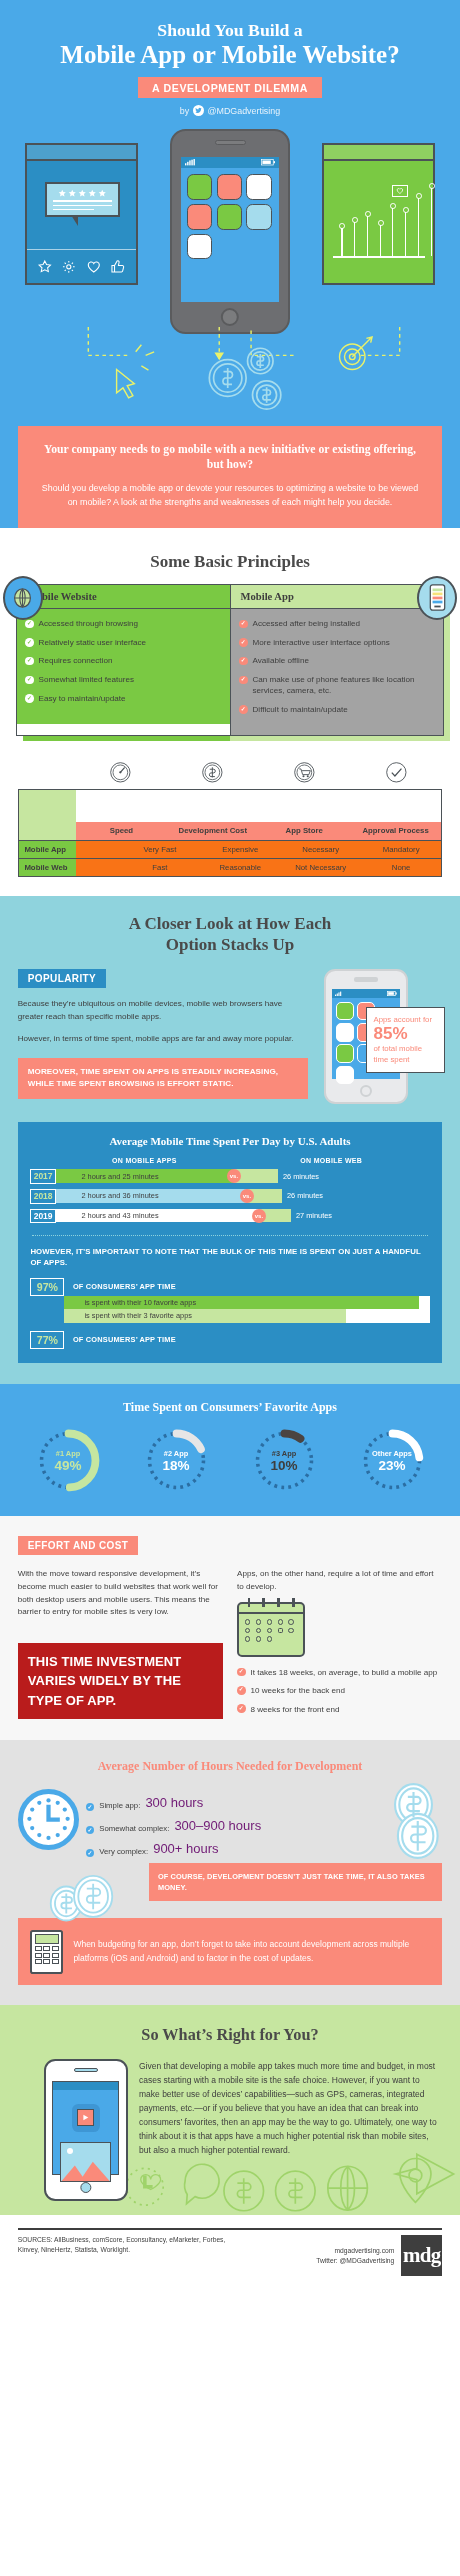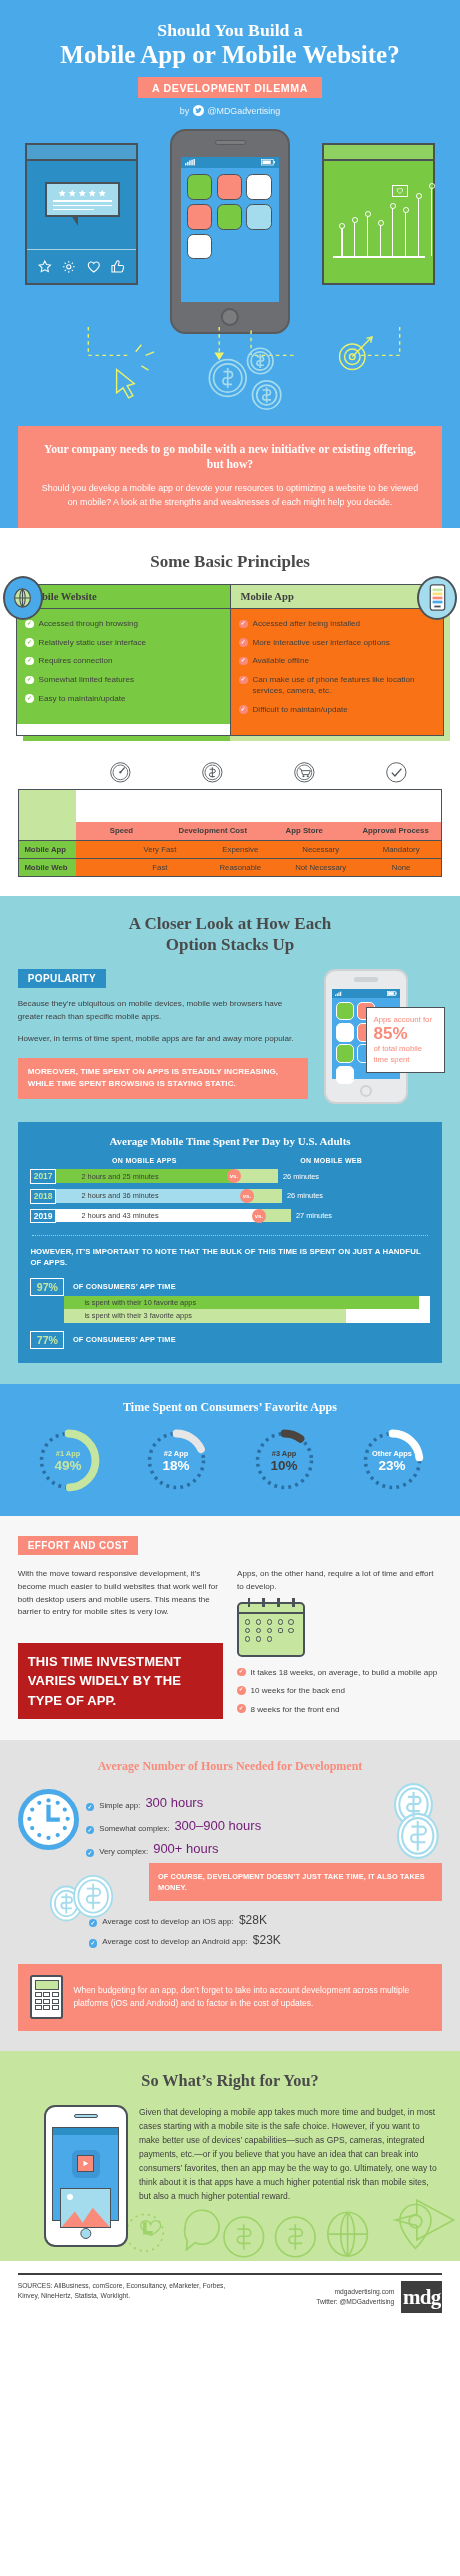--- a/index.html
+++ b/index.html
@@ -73,21 +73,21 @@
   .cmp-badge.l { left:-12.7px; background:#4aa9e8; }
   .cmp-badge.r { right:-12.7px; background:#a5dced; }
   .cmp-shadow { position:absolute; left:7px; top:7px; right:-5.7px; bottom:-5.7px; background:#7ac943; z-index:0; }
   .cmp-shadow.b { background:#c6e6a0; left:50%; }
   .cmp-table { position:relative; z-index:2; display:flex; border:1.4px solid #4b5257; background:#fff; }
   .cmp-col { flex:1; }
   .cmp-col + .cmp-col { border-left:1.4px solid #4b5257; }
   .cmp-head { font-family:"Liberation Serif", serif; font-size:10.6px; font-weight:bold; color:#3e3e3e; padding:5.7px 10px; background:#7ac943; border-bottom:1.4px solid #4b5257; }
   .cmp-col.app .cmp-head { background:#c6e6a0; }
   .cmp-body { background:#7ac943; padding:10px 8.5px 11.3px; min-height:106px; }
-  .cmp-col.app .cmp-body { background:#f97316; }
+  .cmp-col.app .cmp-body { background:#a3a3a3; }
   .cmp-item { display:flex; gap:5px; font-size:8.1px; line-height:1.35; color:#3e3e3e; margin-bottom:7.8px; }
   .tick { flex:none; width:8.5px; height:8.5px; border-radius:50%; background:#fff; color:#7ac943; font-size:5.7px; display:flex; align-items:center; justify-content:center; margin-top:0.7px; font-weight:bold; }
   .tick.red { background:#fa8a7a; color:#fff; }
 
   
   .matrix { background:#fff; padding:21px 17.7px 0; }
   .mtx-icons { display:flex; padding-left:57px; }
   .mtx-icons > div { flex:1; display:flex; justify-content:center; }
   .mtx-icons svg { width:22.7px; height:22.7px; }
   .mtx-table { border:1.4px solid #4b5257; margin-top:5.7px; position:relative; }
@@ -202,21 +202,21 @@
   .final-row p { font-size:8.5px; line-height:1.65; color:#3e3e3e; }
   .final-doodles { position:absolute; left:0; right:0; bottom:0; height:65px; z-index:1; }
 
   
   .footer { background:#fff; padding:12.7px 17.7px 11.3px; }
   .frule { height:2.1px; background:#3e3e3e; }
   .frow { display:flex; justify-content:space-between; align-items:flex-start; margin-top:5.7px; }
   .sources { font-size:6.7px; line-height:1.45; color:#3e3e3e; max-width:212px; }
   .fright { display:flex; align-items:center; gap:7px; }
   .fmeta { font-size:6.7px; line-height:1.5; color:#3e3e3e; text-align:right; }
-  .mdq { width:41px; height:32px; background:#3e3e3e; color:#fff; font-family:"Liberation Serif", serif; font-size:21px; font-weight:bold; display:flex; align-items:center; justify-content:center; letter-spacing:-0.7px; }
+  .mdq { width:41px; height:41px; background:#3e3e3e; color:#fff; font-family:"Liberation Serif", serif; font-size:21px; font-weight:bold; display:flex; align-items:center; justify-content:center; letter-spacing:-0.7px; }
 </style>
 </head>
 <body>
 
 <section class="hero">
   <h1>
     <span class="l1">Should You Build a</span>
     <span class="l2">Mobile App or Mobile Website?</span>
   </h1>
   <div class="badge-dev">A DEVELOPMENT DILEMMA</div>
@@ -531,21 +531,21 @@
   <h2 class="sec-title">
     <span>A Closer Look at How Each</span><br>
     <span>Option Stacks Up</span>
   </h2>
 
   <div class="pop-row">
     <div class="pop-left">
       <div class="tag blue">POPULARITY</div>
       <p>Because they’re ubiquitous on mobile devices, mobile web browsers have greater reach than specific mobile apps.</p>
       <p>However, in terms of time spent, mobile apps are far and away more popular.</p>
-      <div class="moreover">MOREOVER, TIME SPENT ON APPS IS STEADILY INCREASING, WHILE TIME SPENT BROWSING IS STAYING STATIC.</div>
+      <div class="moreover">MOREOVER, TIME SPENT ON APPS IS STEADILY INCREASING, WHILE TIME SPENT BROWSING IS EFFORT STATIC.</div>
     </div>
     <div class="pop-right">
       <div class="wphone">
         <div class="spk"></div>
         <div class="scr">
           <div class="sb">
             <svg width="8.5" height="5" viewBox="0 0 12 7">
                 <rect x="0" y="5" width="1.6" height="2" fill="#fff"></rect>
                 <rect x="2.4" y="3.5" width="1.6" height="3.5" fill="#fff"></rect>
                 <rect x="4.8" y="2" width="1.6" height="5" fill="#fff"></rect>
@@ -788,32 +788,20 @@
           <ellipse cx="40" cy="50" rx="16" ry="18"></ellipse>
         <ellipse cx="78" cy="40" rx="27" ry="29"></ellipse>
           <ellipse cx="78" cy="40" rx="21" ry="23"></ellipse>
       </g>
       <path d="M40 36 v28 M33 41 h11 a4 4 0 010 8 h-7 a4 4 0 000 8 h11" fill="none" stroke="#a5dced" stroke-width="2.6"></path>
       <path d="M78 22 v36 M69 29 h14 a5 5 0 010 10 h-9 a5 5 0 000 10 h14" fill="none" stroke="#a5dced" stroke-width="2.6"></path>
     </svg>
     <div class="ofcourse" style="margin-left:131px">OF COURSE, DEVELOPMENT DOESN’T JUST TAKE TIME, IT ALSO TAKES MONEY.</div>
   </div>
 
-  <div class="cost-list">
-    <div class="cost-item">
-        <span class="bdot">✓</span>
-        <span>Average cost to develop an iOS app:</span>
-        <span class="num">$28K</span>
-      </div>
-    <div class="cost-item">
-        <span class="bdot">✓</span>
-        <span>Average cost to develop an Android app:</span>
-        <span class="num">$23K</span>
-      </div>
-  </div>
 
   <div class="budget">
     <div class="calc">
       <div class="disp"></div>
       <div class="keys">
           <i></i>
           <i></i>
           <i></i>
           <i></i>
           <i></i>

